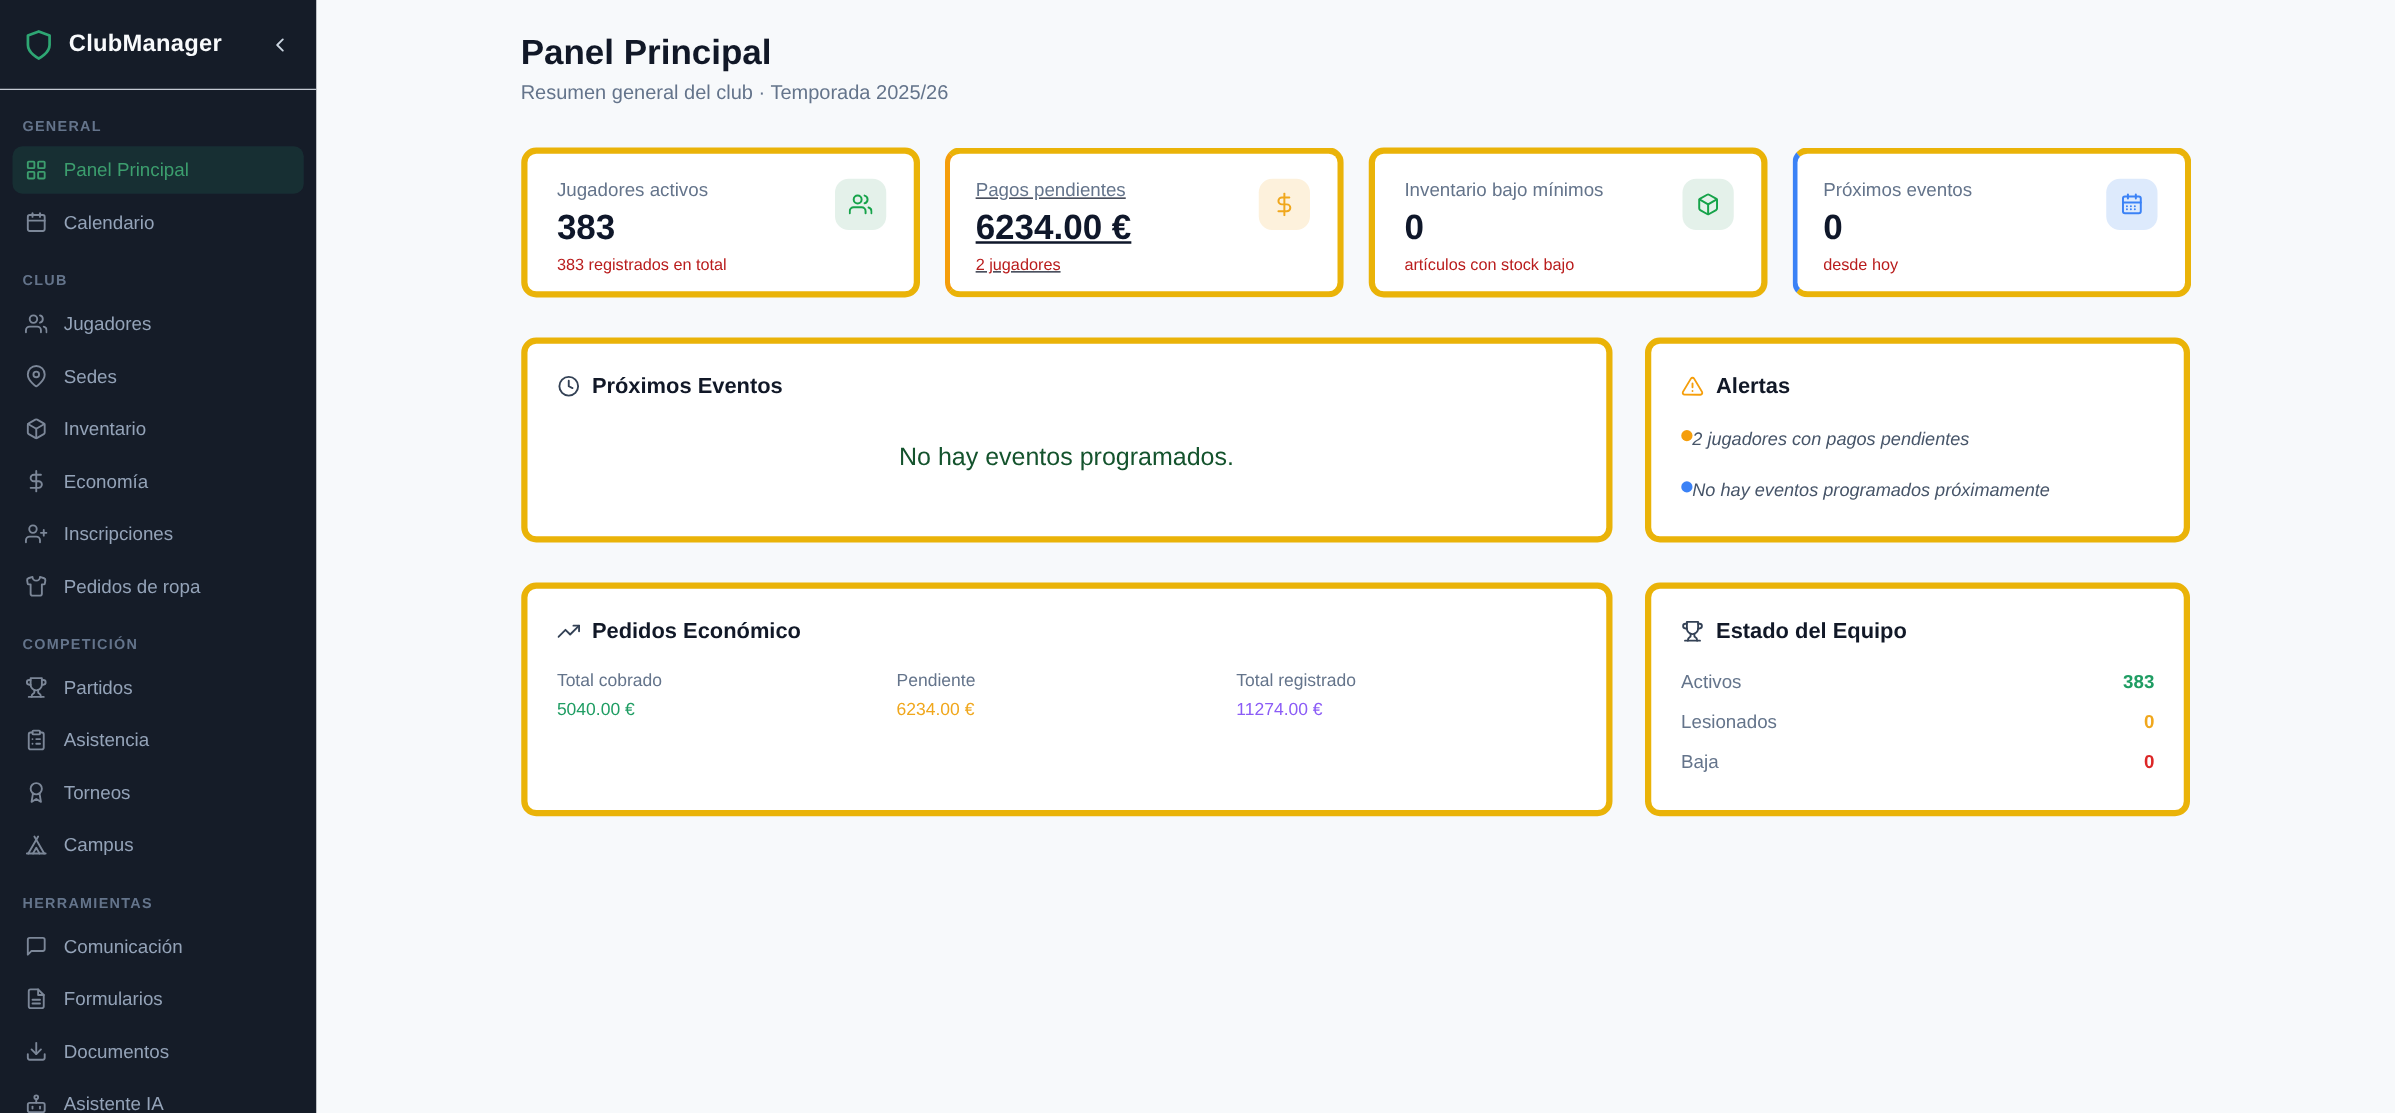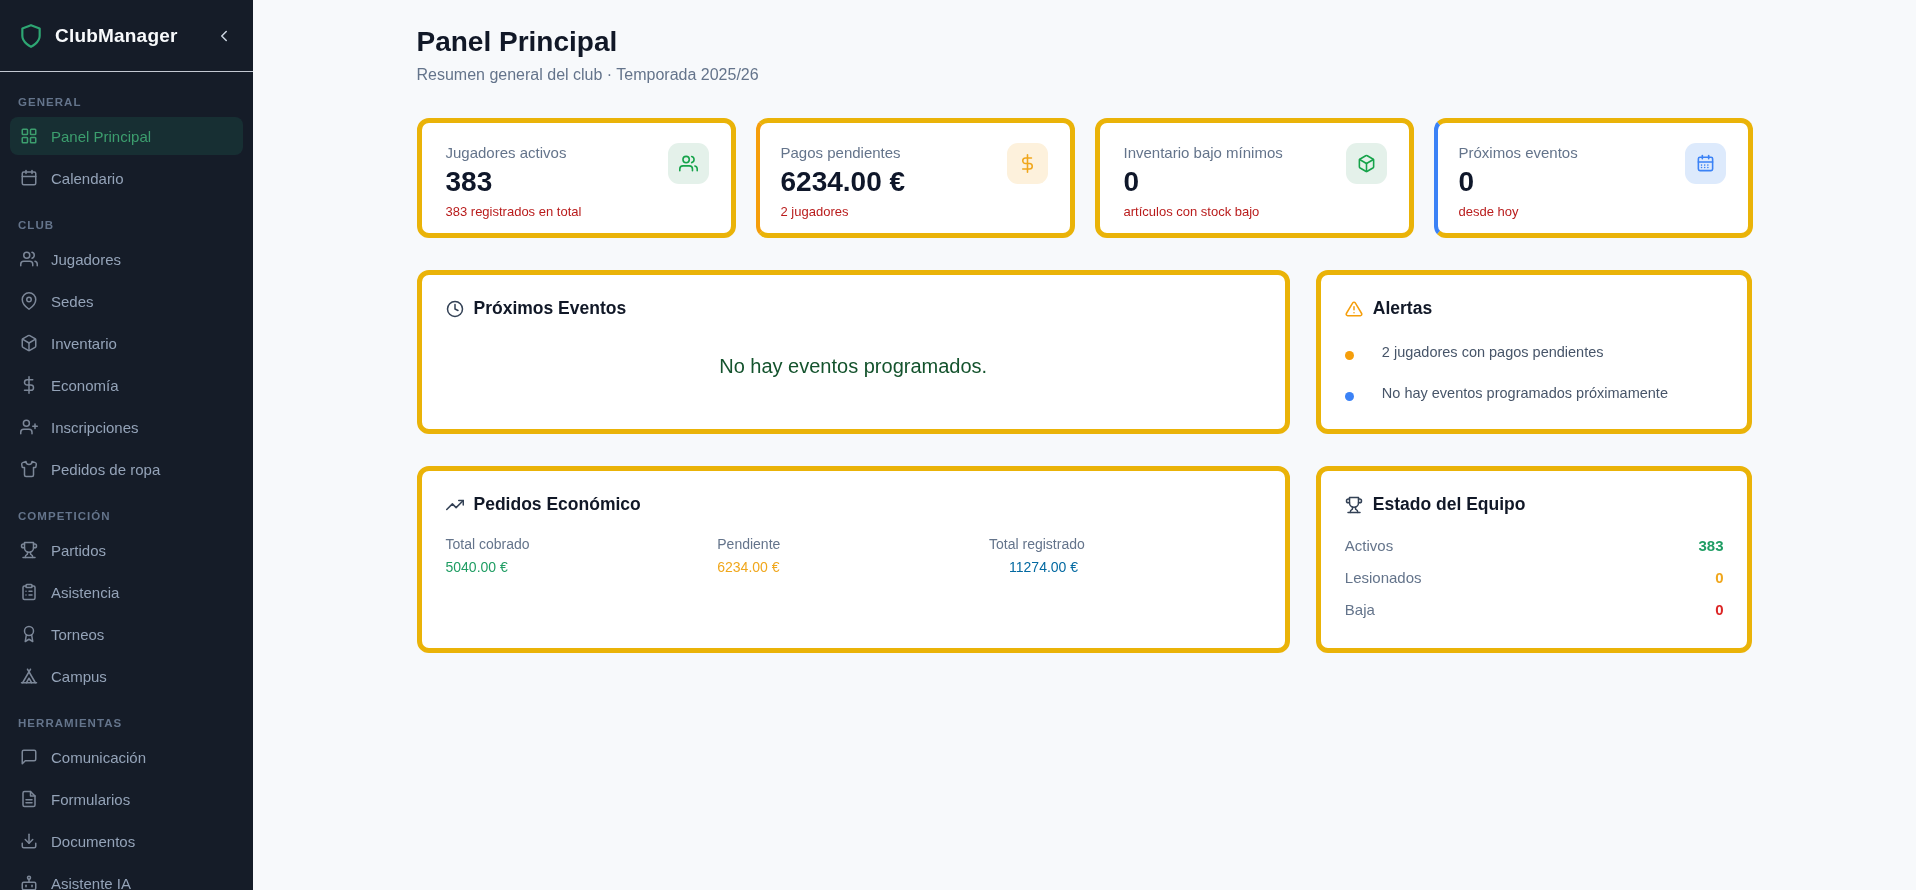--- a/index.html
+++ b/index.html
@@ -52,21 +52,21 @@
   .main { flex:1; min-height:890px; }
   .container { width:1336px; margin:0 auto; padding-top:26px; }
   .page-title { font-size:28px; font-weight:700; color:#111827; }
   .page-subtitle { font-size:16px; color:#64748b; margin-top:8px; }
 
   .stats-row { display:grid; grid-template-columns:repeat(4,1fr); gap:20px; margin-top:34px; }
   .card {
     background:#ffffff; border:5px solid #eab308; border-radius:12px;
   }
   .stat { position:relative; height:120px; padding:21px 24px; }
-  .stat.accent-amber { border-left:4px solid #f59e0b; padding-left:21px; }
+  .stat.accent-amber { border-left:4px solid #f59e0b; padding-left:21px;text-decoration:underline; }
   .stat.accent-blue  { border-left:4px solid #3b82f6; padding-left:21px; }
   .stat-label { font-size:15px; color:#64748b; }
   .stat-value { font-size:28px; font-weight:700; color:#0f172a; margin-top:5px; }
   .stat-sub   { font-size:13px; color:#b91c1c; margin-top:6px; }
   .stat-icon {
     position:absolute; top:20px; right:22px;
     width:41px; height:41px; border-radius:11px;
     display:flex; align-items:center; justify-content:center;
   }
   .stat-icon svg { width:19px; height:19px; fill:none; stroke:currentColor; stroke-width:2; stroke-linecap:round; stroke-linejoin:round; }
@@ -79,34 +79,34 @@
   .panel-title-row { display:flex; align-items:center; gap:10px; }
   .panel-title-row .ic { width:18px; height:18px; color:#334155; }
   .panel-title-row .ic.amber { color:#f59e0b; }
   .panel-title { font-size:17.5px; font-weight:700; color:#111827; }
 
   .events-panel { min-height:164px; display:flex; flex-direction:column; }
   .empty-state { flex:1; display:flex; align-items:center; justify-content:center; }
   .empty-text { font-size:20px; color:#14532d; padding:14px 0 6px; }
 
   .alerts-panel { min-height:164px; }
-  .alert-item { display:flex; align-items:flex-end; gap:28px; margin-top:25px; }
+  .alert-item { display:flex; align-items:flex-start; gap:0; margin-top:25px;font-style:italic; }
   .alert-item:first-of-type { margin-top:23px; }
   .dot { width:9px; height:9px; border-radius:50%; flex:none; }
   .dot-amber { background:#f59e0b; }
   .dot-blue  { background:#3b82f6; }
   .alert-text { font-size:14.5px; color:#475569; }
 
   .economy-panel { min-height:161px; }
   .econ-grid { display:grid; grid-template-columns:repeat(3,1fr); margin-top:21px; }
   .econ-label { font-size:14px; color:#64748b; }
   .econ-value { font-size:14px; font-weight:400; margin-top:7px; }
   .val-green { color:#1f9d63; }
   .val-amber { color:#f0a71c; }
-  .val-dark  { color:#0369a1;margin-left:20px; }
+  .val-dark  { color:#8b5cf6; }
   .val-red   { color:#dc2626; }
 
   .team-panel { min-height:161px; }
   .team-rows { margin-top:14px; }
   .team-row { display:flex; align-items:center; justify-content:space-between; height:32px; }
   .team-label { font-size:15px; color:#64748b;text-align:center; }
   .team-value { font-size:15px; font-weight:700; }
 </style>
 </head>
 <body>

